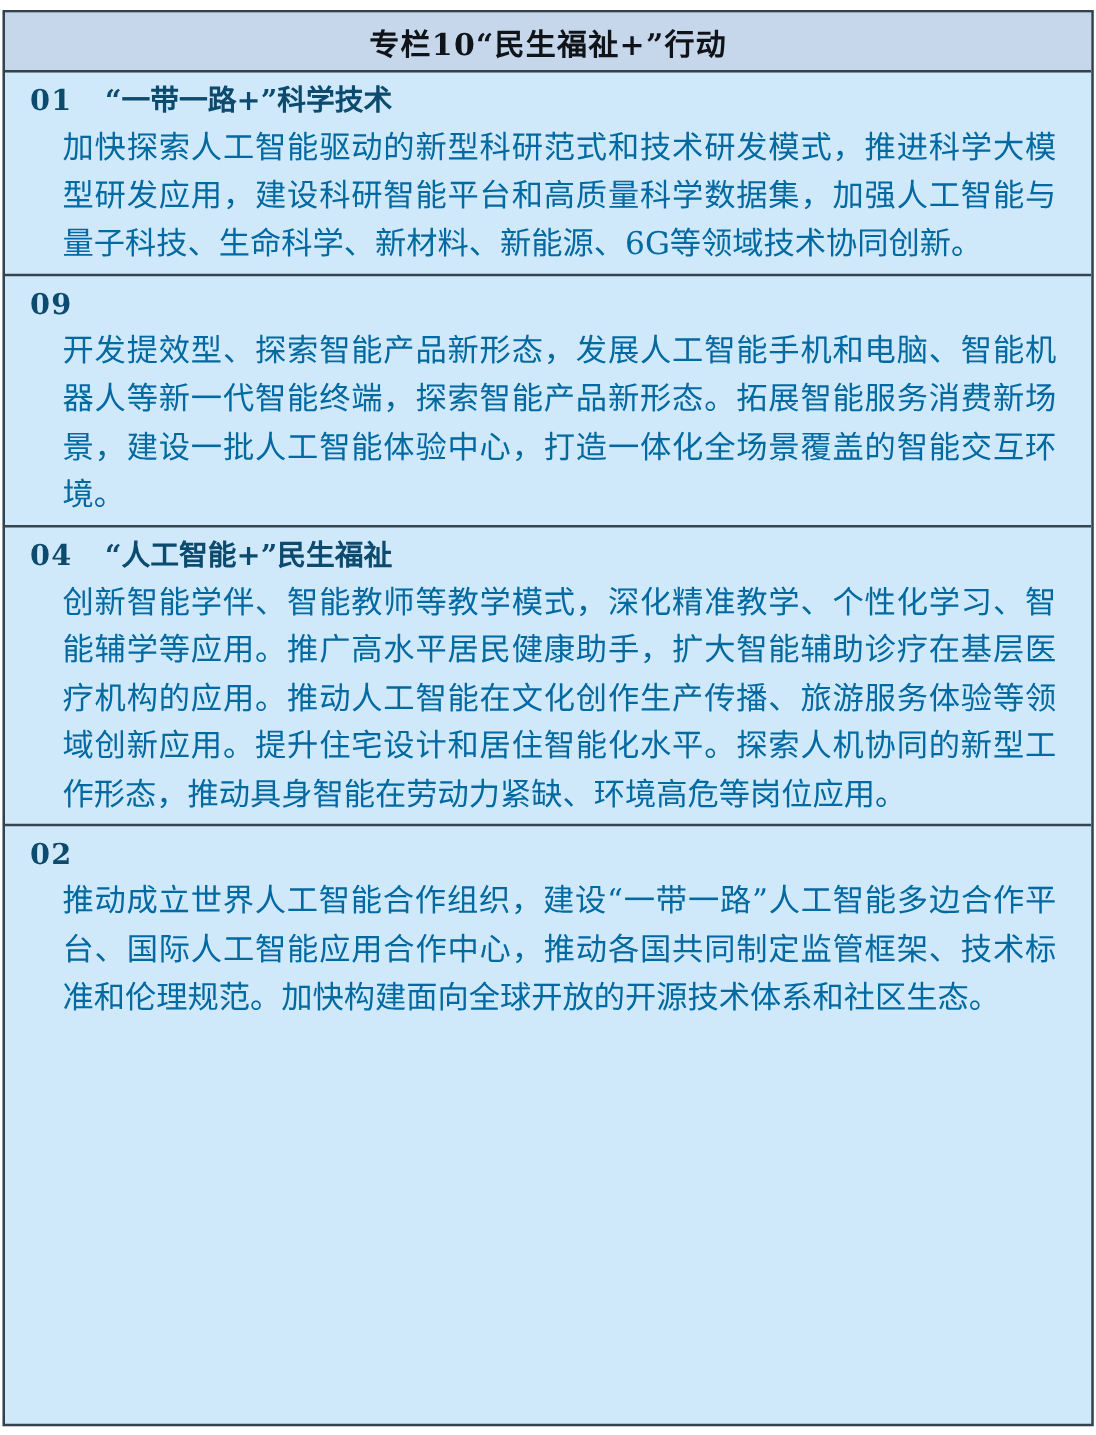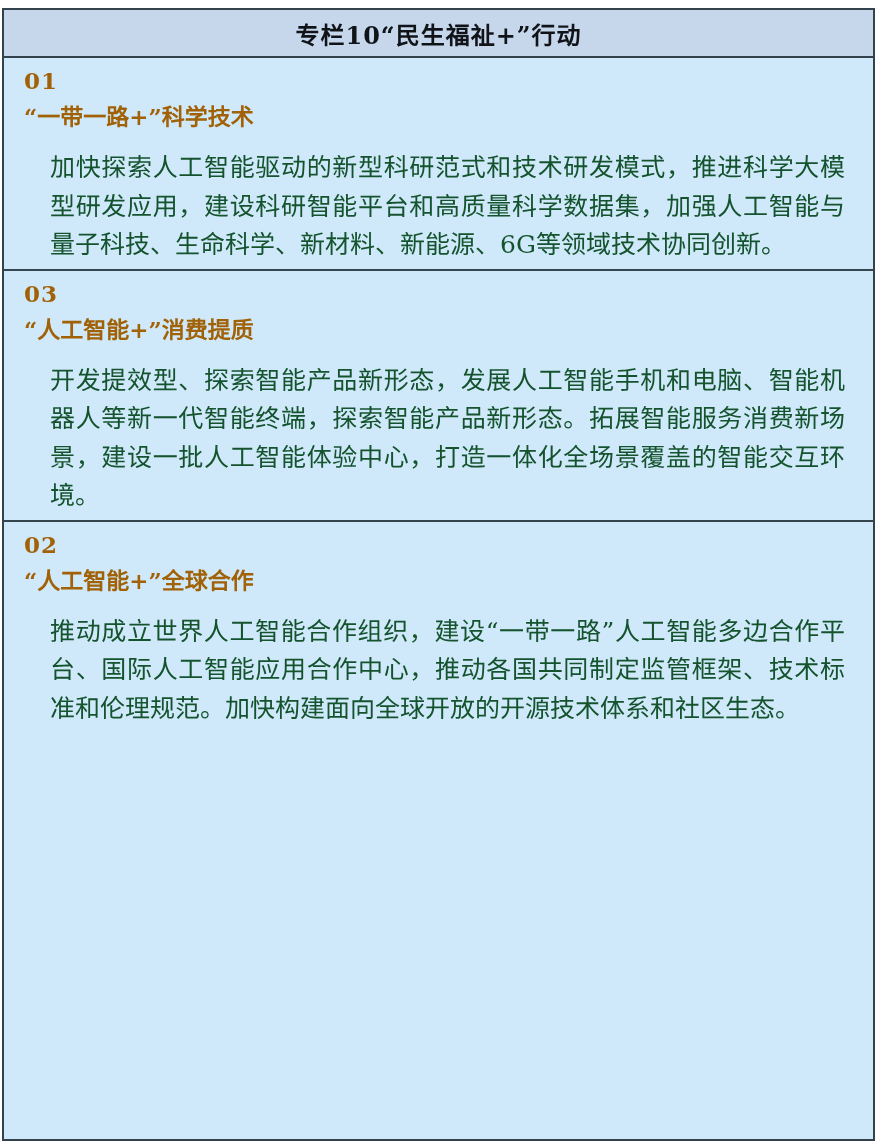--- a/index.html
+++ b/index.html
@@ -45,38 +45,37 @@
     border-bottom: 2px solid #35464f;
     padding: 2px 0 4px 0;
   }
   .section:last-child {
     border-bottom: none;
     flex: 1;
   }
   .sec-head {
     display: flex;
     align-items: baseline;
-    gap: 4px;
+    gap: 26px;
     padding: 5px 0 0 20px;
     font-weight: bold;
     font-size: 23px;
     line-height: 32px;
-    color: #a16207;
-    flex-direction: column;
+    color: #0c4a6e;
   }
   .sec-num {
     font-family: "DejaVu Serif", "Liberation Serif", serif;
     letter-spacing: 1px;
   }
   .sec-body {
-    margin: 16px 28px 0 46px;
+    margin: 2px 28px 0 46px;
     font-size: 25px;
     line-height: 38.5px;
     text-align: justify;
-    color: #14532d;
+    color: #0369a1;
   }
 </style>
 </head>
 <body>
 
 <div class="stage">
   <div class="panel">
 
     <div class="panel-header">
       <span>专栏10</span>
@@ -87,30 +86,35 @@
       <div class="sec-head">
         <span class="sec-num">01</span>
         <span class="sec-title">“一带一路+”科学技术</span>
       </div>
       <div class="sec-body">加快探索人工智能驱动的新型科研范式和技术研发模式，推进科学大模型研发应用，建设科研智能平台和高质量科学数据集，加强人工智能与量子科技、生命科学、新材料、新能源、6G等领域技术协同创新。</div>
     </div>
 
 
     <div class="section">
       <div class="sec-head">
-        <span class="sec-num">03</span>
-        <span class="sec-title">“人工智能+”消费提质</span>
+        <span class="sec-num">09</span>
       </div>
       <div class="sec-body">开发提效型、探索智能产品新形态，发展人工智能手机和电脑、智能机器人等新一代智能终端，探索智能产品新形态。拓展智能服务消费新场景，建设一批人工智能体验中心，打造一体化全场景覆盖的智能交互环境。</div>
     </div>
 
+    <div class="section">
+      <div class="sec-head">
+        <span class="sec-num">04</span>
+        <span class="sec-title">“人工智能+”民生福祉</span>
+      </div>
+      <div class="sec-body">创新智能学伴、智能教师等教学模式，深化精准教学、个性化学习、智能辅学等应用。推广高水平居民健康助手，扩大智能辅助诊疗在基层医疗机构的应用。推动人工智能在文化创作生产传播、旅游服务体验等领域创新应用。提升住宅设计和居住智能化水平。探索人机协同的新型工作形态，推动具身智能在劳动力紧缺、环境高危等岗位应用。</div>
+    </div>
 
 
     <div class="section">
       <div class="sec-head">
         <span class="sec-num">02</span>
-        <span class="sec-title">“人工智能+”全球合作</span>
       </div>
       <div class="sec-body">推动成立世界人工智能合作组织，建设“一带一路”人工智能多边合作平台、国际人工智能应用合作中心，推动各国共同制定监管框架、技术标准和伦理规范。加快构建面向全球开放的开源技术体系和社区生态。</div>
     </div>
 
   </div>
 </div>
 
 </body></html>

